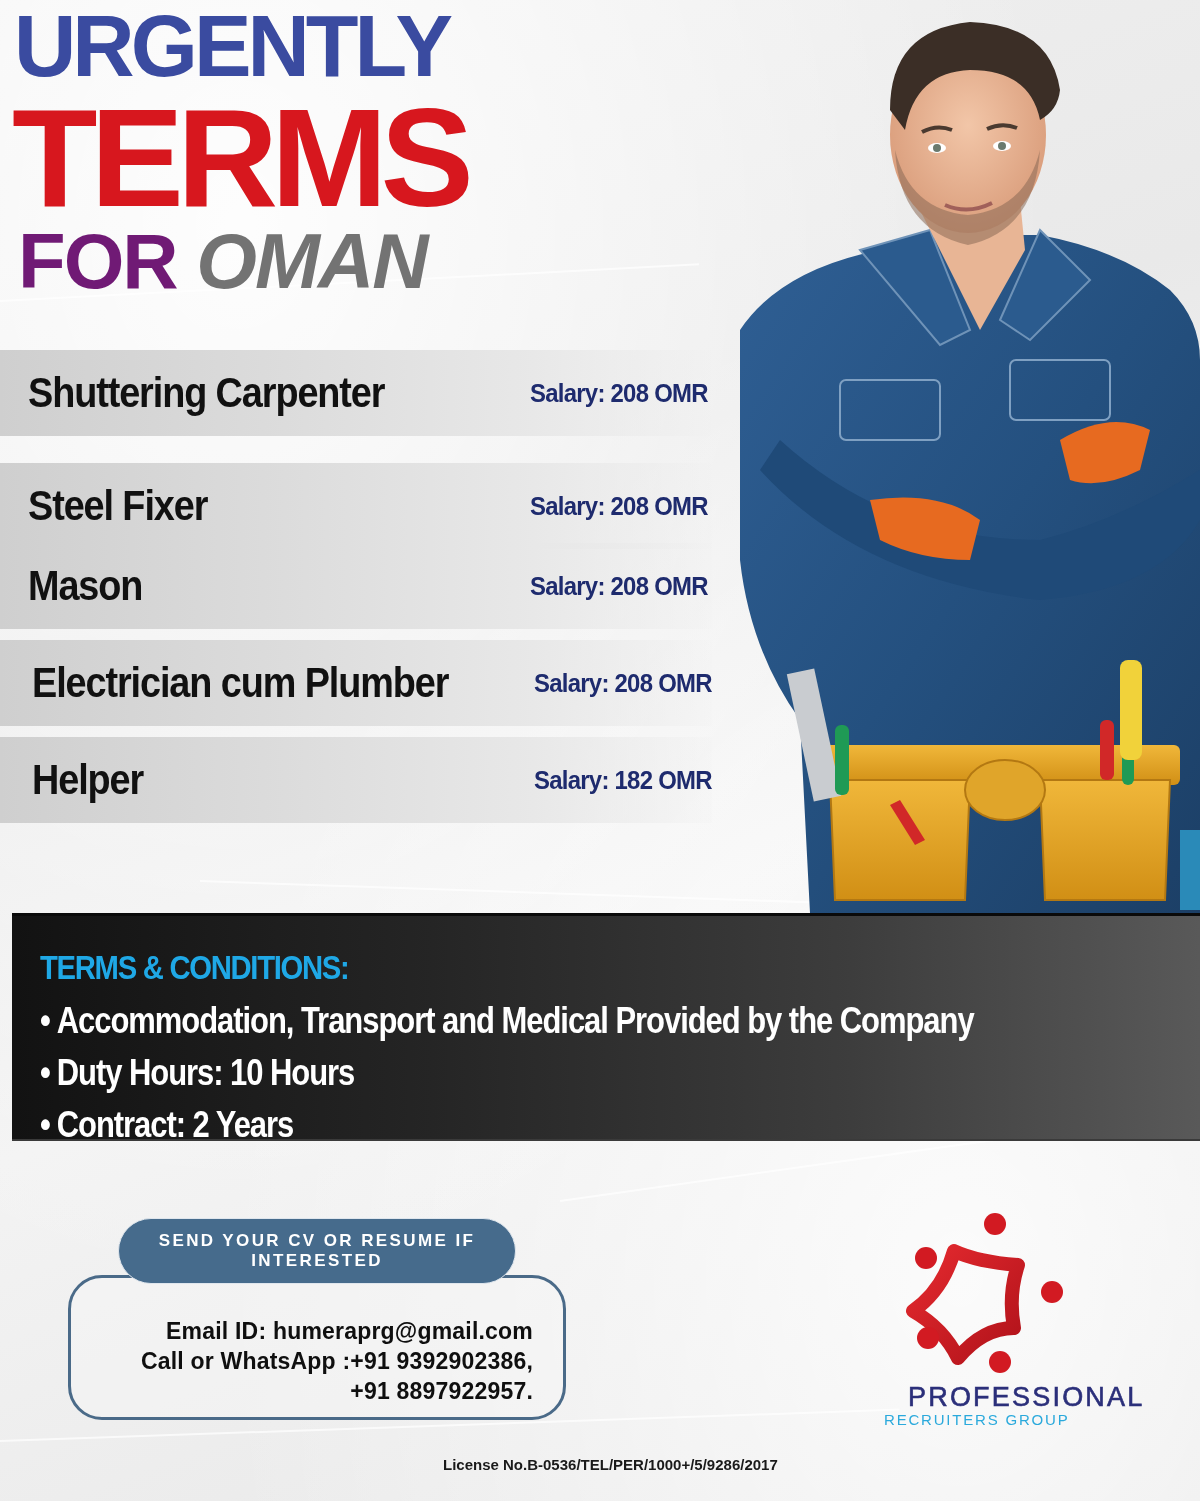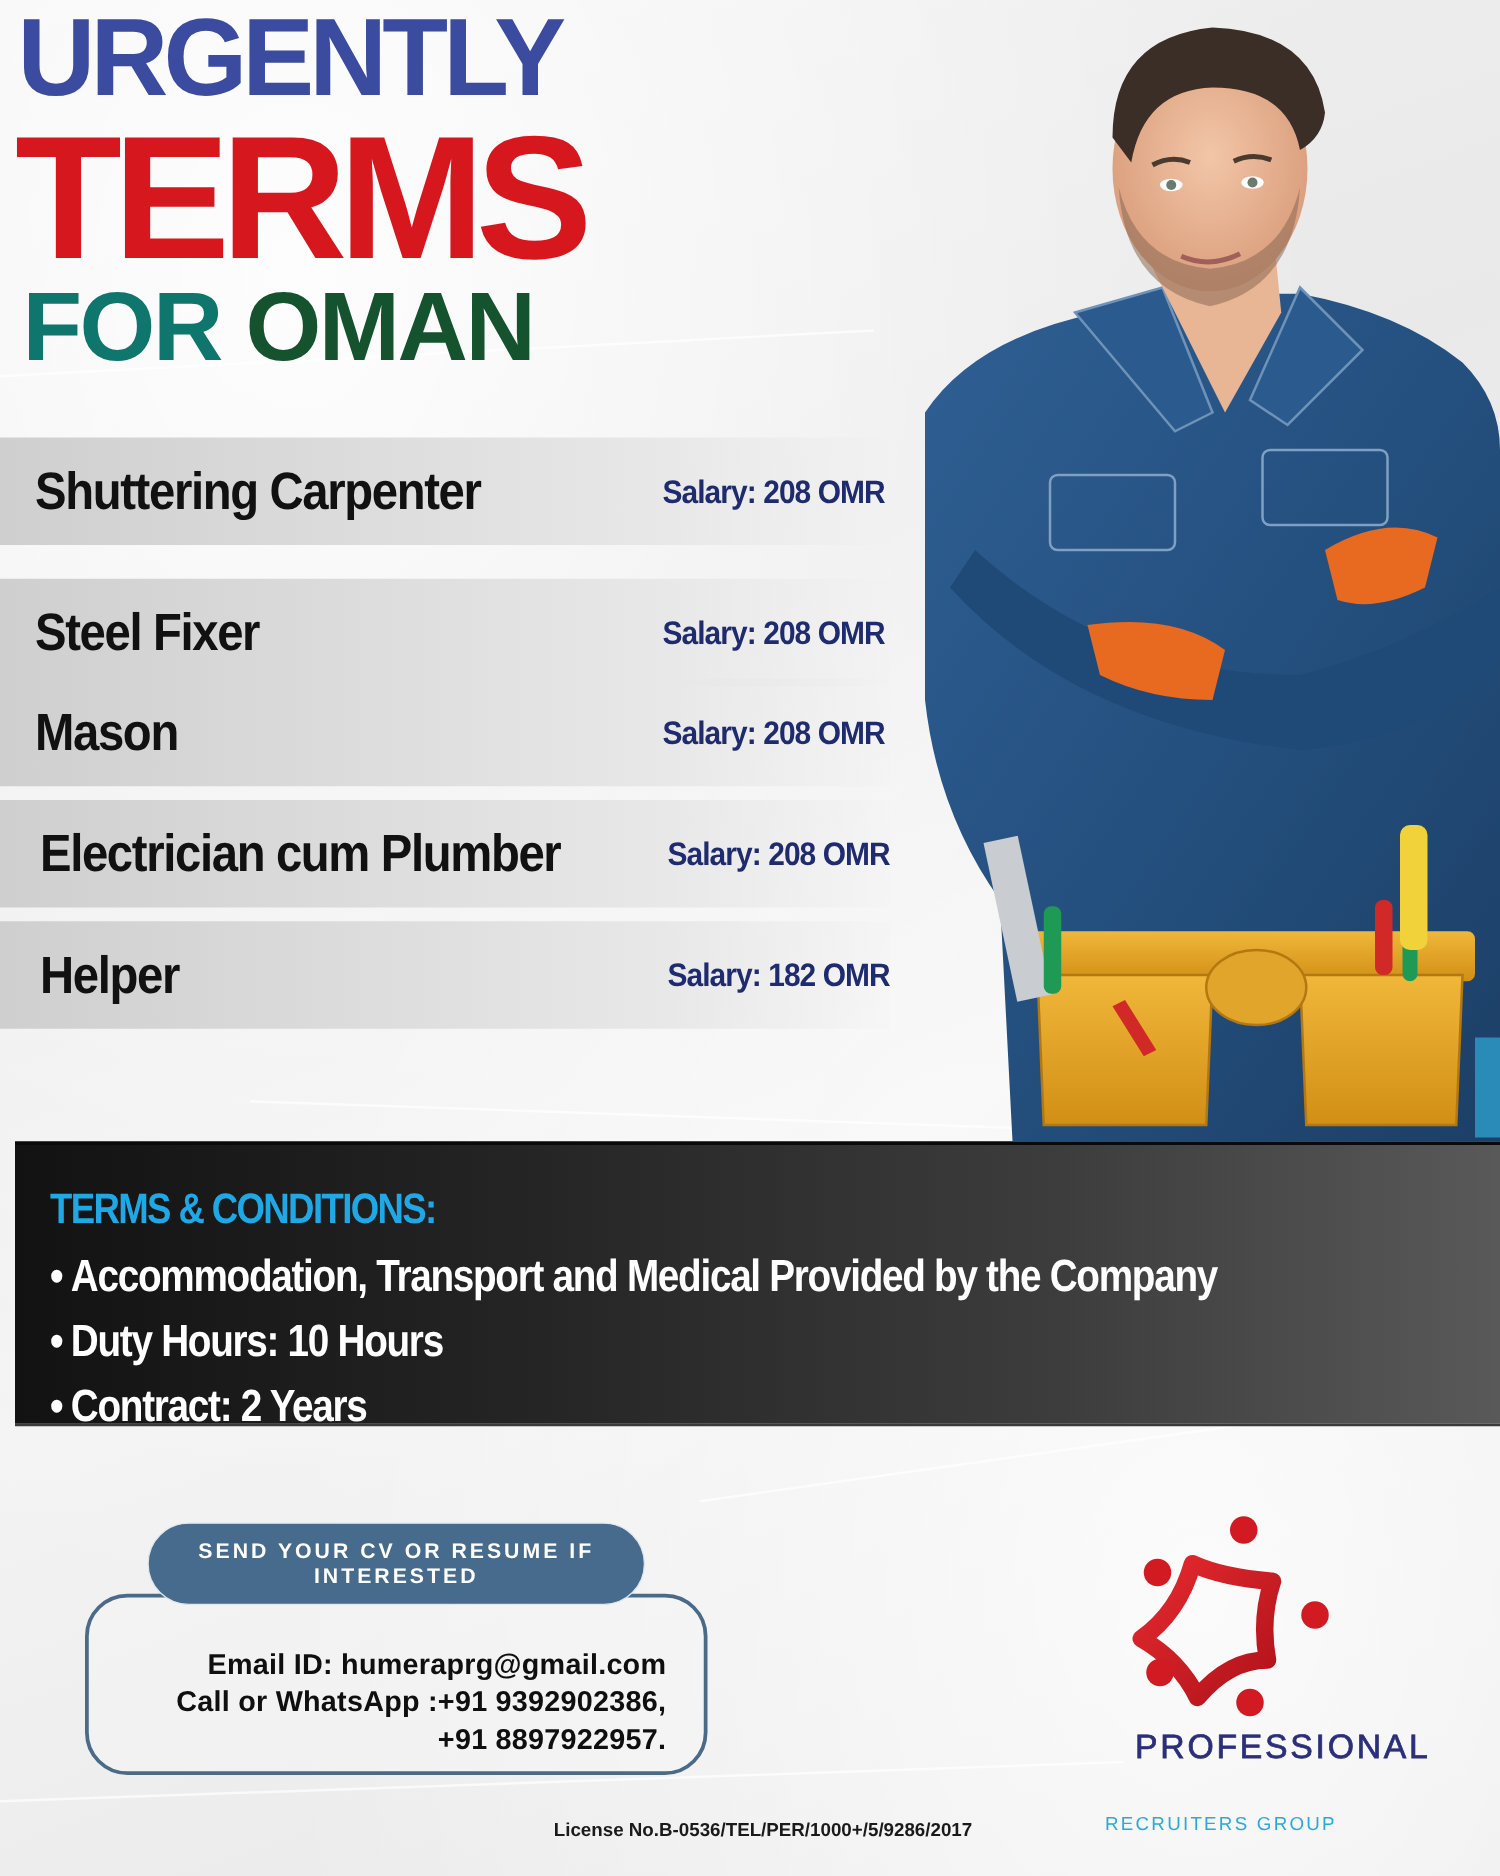--- a/index.html
+++ b/index.html
@@ -25,22 +25,22 @@
   }
   .h-hiring {
     position: absolute; left: 0px; top: 88px;
     font: 900 140px/1 "Liberation Sans", sans-serif;
     color: #d7171e; letter-spacing: -7px; white-space: nowrap;
   }
   .h-for {
     position: absolute; left: 6px; top: 222px;
     font: 900 78px/1 "Liberation Sans", sans-serif; white-space: nowrap; letter-spacing: -2px;
   }
-  .h-for .black { color: #0f766e; }
-  .h-for .teal { color: #14532d; }
+  .h-for .black { color: #701a75; }
+  .h-for .teal { color: #737373; font-style: italic; }
 
   
   .worker { position: absolute; left: 740px; top: 0; width: 460px; height: 913px; overflow: hidden; }
   .job-row {
     position: absolute; left: 0; width: 712px; height: 86px;
     background: linear-gradient(90deg, #cfcfcf 0%, #dcdcdc 40%, #e8e8e8 75%, rgba(240,240,240,0.2) 100%);
     display: flex; align-items: center;
   }
   .job-title {
     position: absolute; left: 28px;
@@ -94,21 +94,21 @@
 
   
   .logo { position: absolute; left: 858px; top: 1210px; width: 250px; height: 230px; }
   .logo-title {
     position: absolute; left: 860px; top: 1384px;
     font: 400 27px/1 "Liberation Sans", sans-serif; color: #2b2f7a; letter-spacing: 2.2px; white-space: nowrap; margin-left: 48px;
     -webkit-text-stroke: 0.6px #2b2f7a;
   }
   .logo-sub {
     position: absolute; left: 884px; top: 1412px;
-    font: 400 15px/1 "Liberation Sans", sans-serif; color: #2aa9dc; letter-spacing: 1.8px; white-space: nowrap; margin-top: 40px;
+    font: 400 15px/1 "Liberation Sans", sans-serif; color: #2aa9dc; letter-spacing: 1.8px; white-space: nowrap;
   }
 
   .license {
     position: absolute; left: 443px; top: 1457px;
     font: 700 15px/1 "Liberation Sans", sans-serif; color: #1a1a1a; white-space: nowrap;
   }
 </style>
 </head>
 <body>
 

